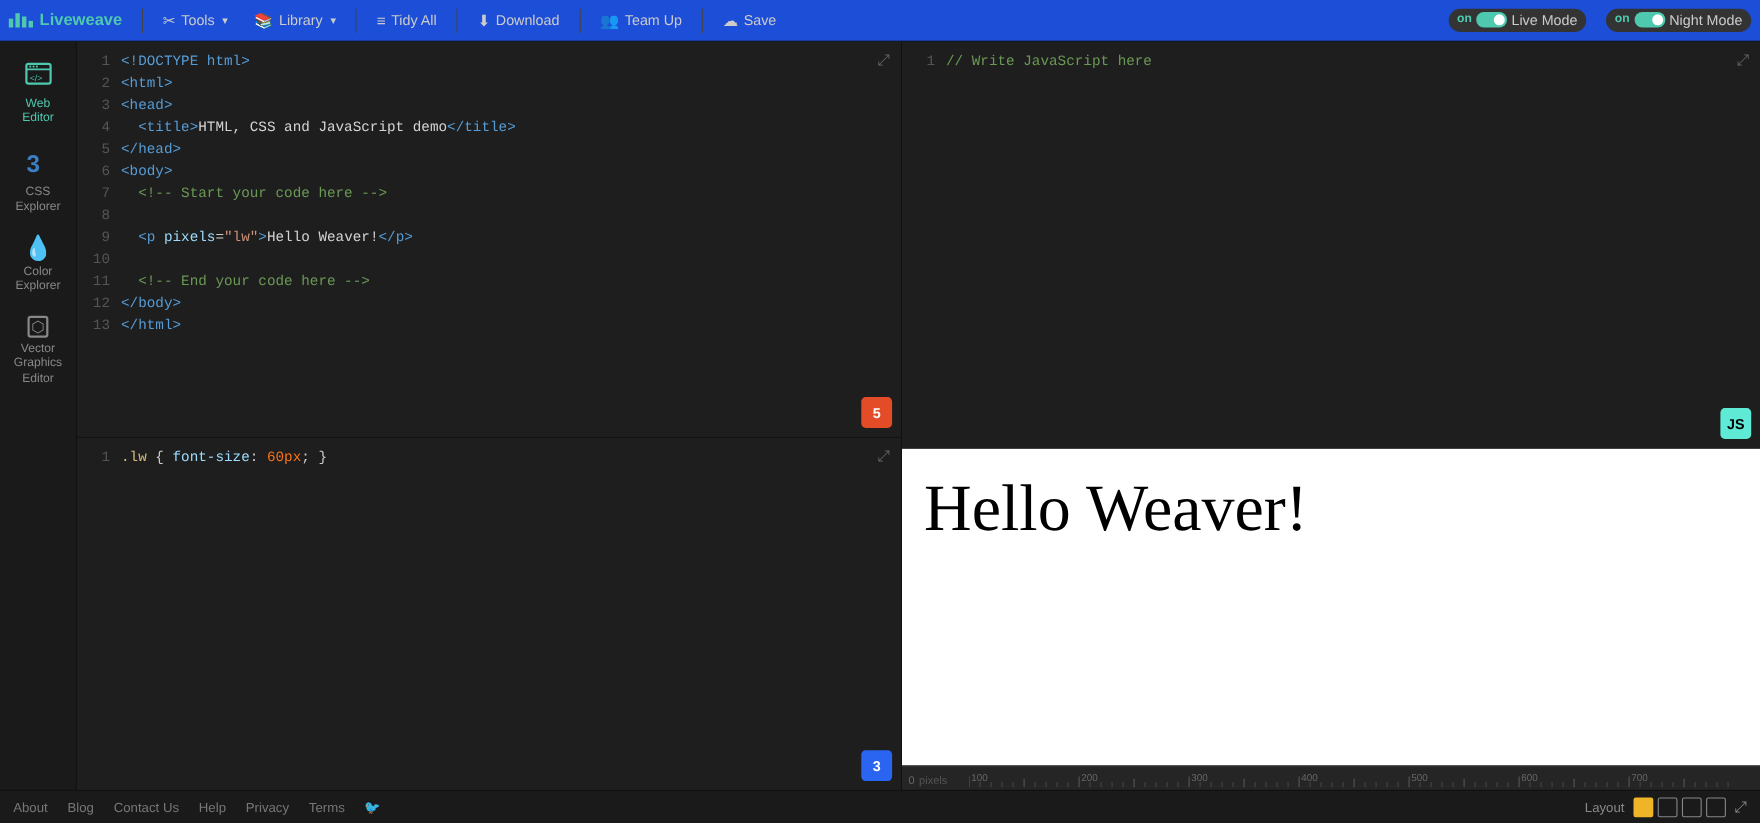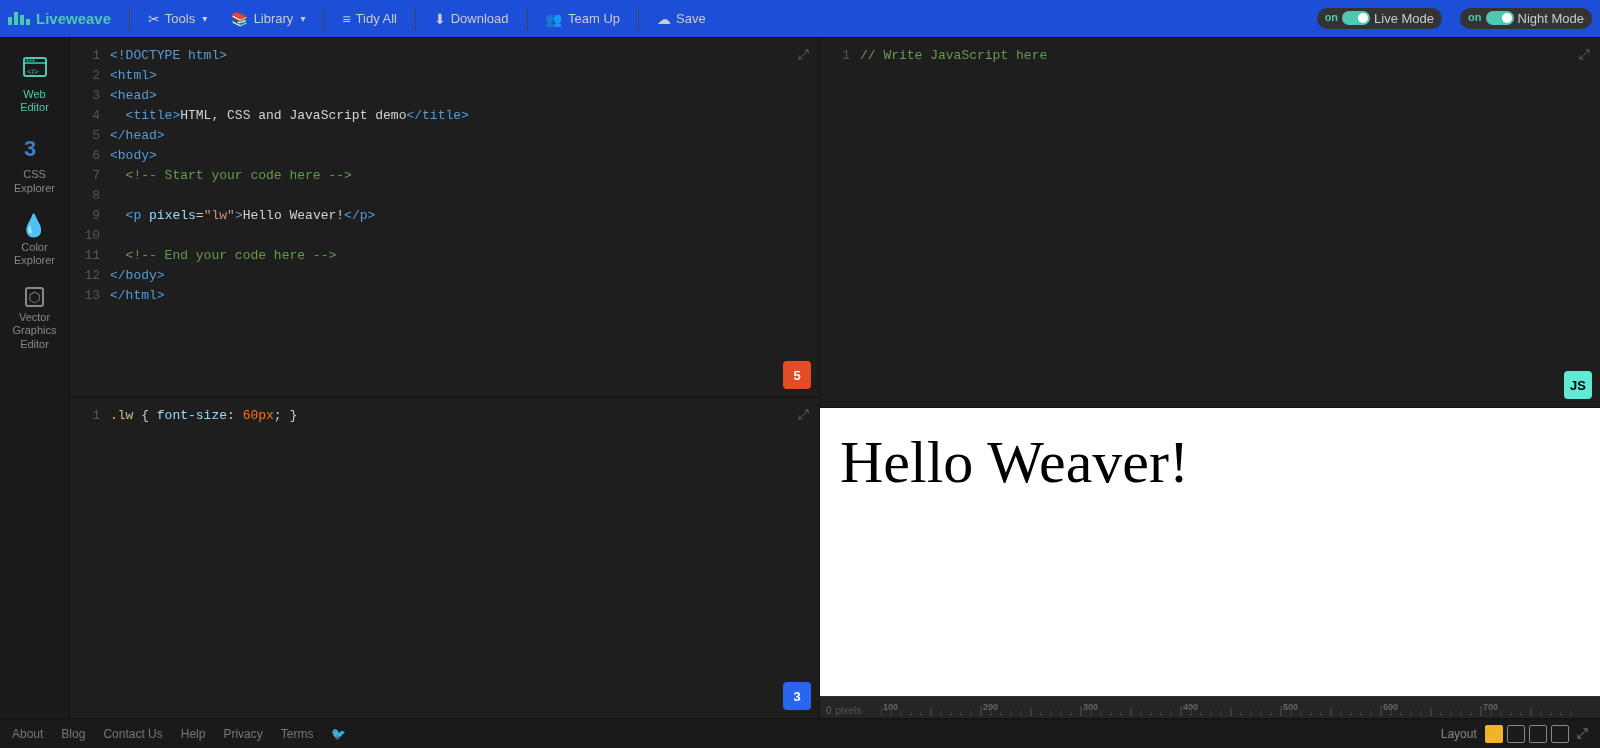--- a/index.html
+++ b/index.html
@@ -332,21 +332,21 @@
 
     <div class="preview-panel">
       <div class="preview-frame">
         <div class="preview-text">Hello Weaver!</div>
       </div>
 
       <div class="ruler">
         <span style="font-size:10px;color:#666;padding-left:6px;padding-right:4px;">0</span>
         <span style="font-size:10px;color:#555;">pixels</span>
         <div style="display:flex;align-items:flex-end;margin-left:20px;gap:0;">
-          <div style="display:flex;align-items:flex-start;font-weight:bold;">
+          <div style="display:flex;align-items:flex-start;">
             <svg width="700" height="18" style="display:block;">
 
               <line x1="0" y1="18" x2="0" y2="8" stroke="#555" stroke-width="1"></line>
               <text x="2" y="12" font-size="9" fill="#666">100</text>
               <line x1="100" y1="18" x2="100" y2="8" stroke="#555" stroke-width="1"></line>
               <text x="102" y="12" font-size="9" fill="#666">200</text>
               <line x1="200" y1="18" x2="200" y2="8" stroke="#555" stroke-width="1"></line>
               <text x="202" y="12" font-size="9" fill="#666">300</text>
               <line x1="300" y1="18" x2="300" y2="8" stroke="#555" stroke-width="1"></line>
               <text x="302" y="12" font-size="9" fill="#666">400</text>

